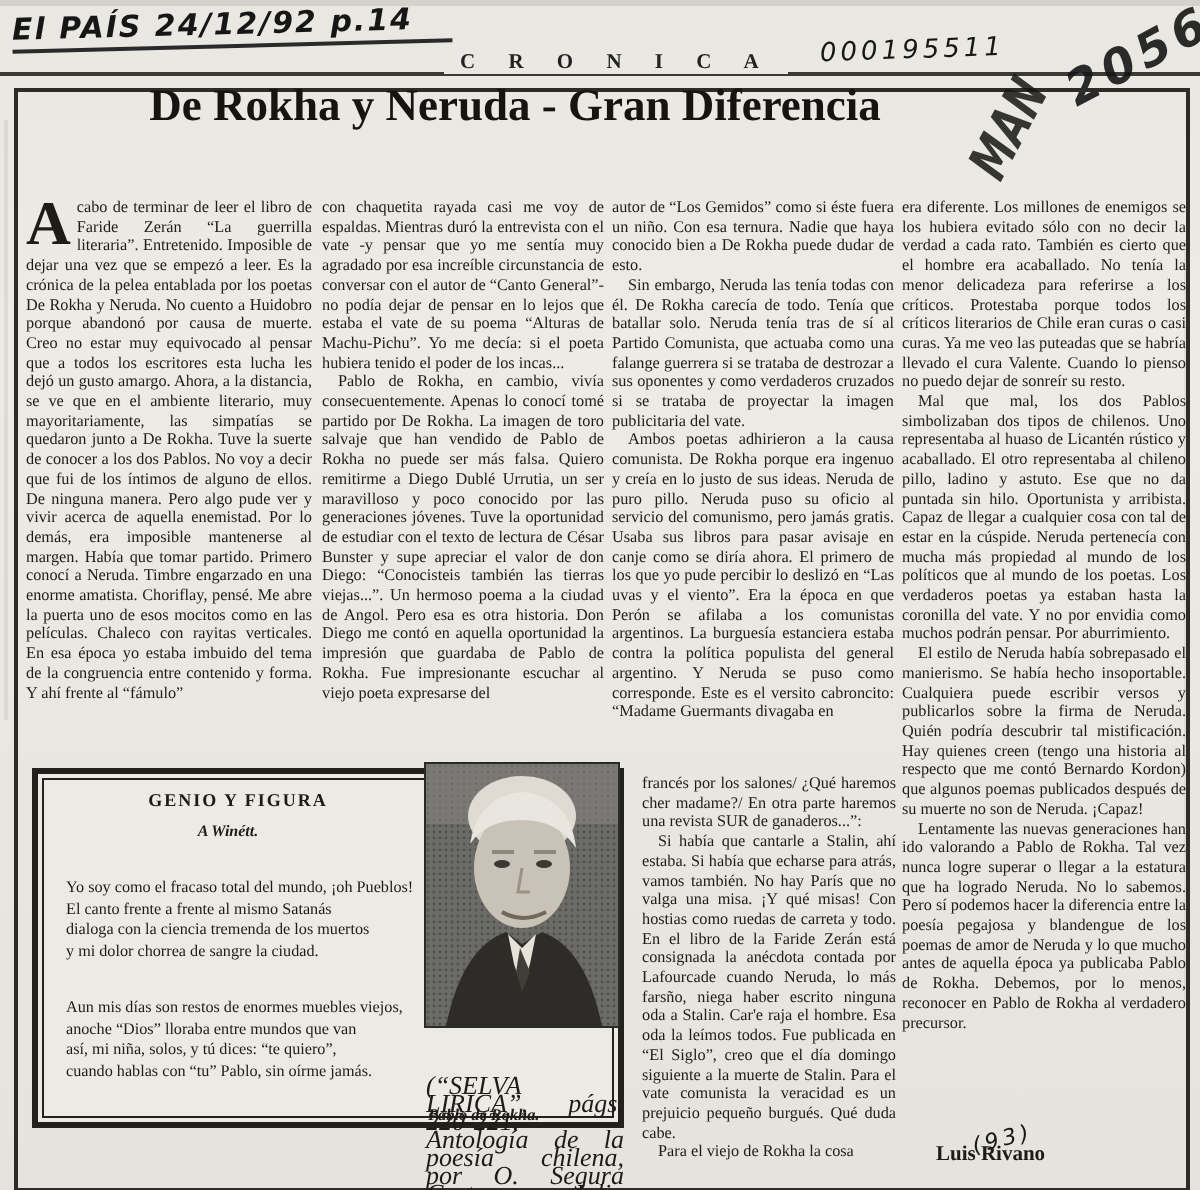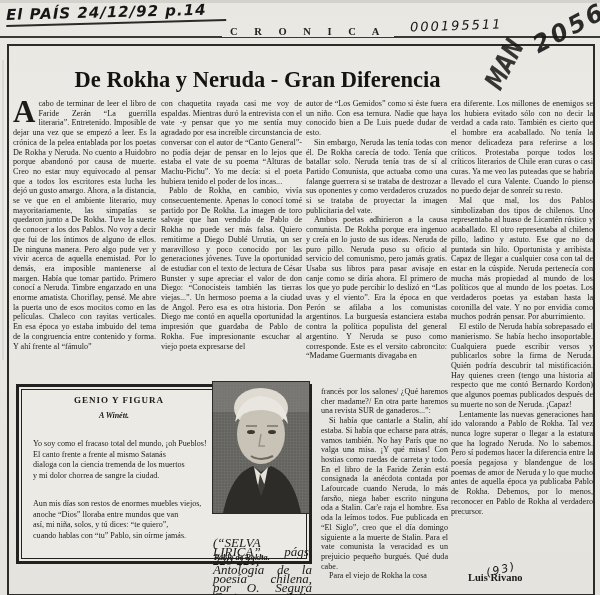--- a/index.html
+++ b/index.html
@@ -44,21 +44,21 @@
     transform:rotate(-28deg);
     letter-spacing:3px;opacity:.9;
   }
   
   .frame{
     position:absolute;left:7px;top:44px;width:584px;height:548px;
     border:2px solid #2c2b28;
     background:transparent;
   }
   .title{
-    position:absolute;left:10px;right:95px;top:67px;
+    position:absolute;left:10px;right:95px;top:40px;
     text-align:center;
     font-size:22.5px;font-weight:bold;margin:0;
     color:#151412;
   }
   .hw-man{
     position:absolute;left:478px;top:52px;
     font-size:20px;font-weight:bold;
     transform:rotate(-62deg) scaleY(1.35);
     opacity:.85;
   }
@@ -161,21 +161,21 @@
   <div class="col c1">
     <p class="cont"><span class="dropcap">A</span><span>cabo de terminar de leer el libro de Faride Zerán “La guerrilla literaria”. Entretenido. Imposible de dejar una vez que se empezó a leer. Es la crónica de la pelea entablada por los poetas De Rokha y Neruda. No cuento a Huidobro porque abandonó por causa de muerte. Creo no estar muy equivocado al pensar que a todos los escritores esta lucha les dejó un gusto amargo. Ahora, a la distancia, se ve que en el ambiente literario, muy mayoritariamente, las simpatías se quedaron junto a De Rokha. Tuve la suerte de conocer a los dos Pablos. No voy a decir que fui de los íntimos de alguno de ellos. De ninguna manera. Pero algo pude ver y vivir acerca de aquella enemistad. Por lo demás, era imposible mantenerse al margen. Había que tomar partido. Primero conocí a Neruda. Timbre engarzado en una enorme amatista. Choriflay, pensé. Me abre la puerta uno de esos mocitos como en las películas. Chaleco con rayitas verticales. En esa época yo estaba imbuido del tema de la congruencia entre contenido y forma. Y ahí frente al “fámulo”</span></p>
   </div>
 
   <div class="col c2">
     <p class="cont">con chaquetita rayada casi me voy de espaldas. Mientras duró la entrevista con el vate -y pensar que yo me sentía muy agradado por esa increíble circunstancia de conversar con el autor de “Canto General”- no podía dejar de pensar en lo lejos que estaba el vate de su poema “Alturas de Machu-Pichu”. Yo me decía: si el poeta hubiera tenido el poder de los incas...</p>
     <p>Pablo de Rokha, en cambio, vivía consecuentemente. Apenas lo conocí tomé partido por De Rokha. La imagen de toro salvaje que han vendido de Pablo de Rokha no puede ser más falsa. Quiero remitirme a Diego Dublé Urrutia, un ser maravilloso y poco conocido por las generaciones jóvenes. Tuve la oportunidad de estudiar con el texto de lectura de César Bunster y supe apreciar el valor de don Diego: “Conocisteis también las tierras viejas...”. Un hermoso poema a la ciudad de Angol. Pero esa es otra historia. Don Diego me contó en aquella oportunidad la impresión que guardaba de Pablo de Rokha. Fue impresionante escuchar al viejo poeta expresarse del</p>
   </div>
 
   <div class="col c3a">
-    <p class="cont">autor de “Los Gemidos” como si éste fuera un niño. Con esa ternura. Nadie que haya conocido bien a De Luis puede dudar de esto.</p>
+    <p class="cont">autor de “Los Gemidos” como si éste fuera un niño. Con esa ternura. Nadie que haya conocido bien a De Rokha puede dudar de esto.</p>
     <p>Sin embargo, Neruda las tenía todas con él. De Rokha carecía de todo. Tenía que batallar solo. Neruda tenía tras de sí al Partido Comunista, que actuaba como una falange guerrera si se trataba de destrozar a sus oponentes y como verdaderos cruzados si se trataba de proyectar la imagen publicitaria del vate.</p>
     <p>Ambos poetas adhirieron a la causa comunista. De Rokha porque era ingenuo y creía en lo justo de sus ideas. Neruda de puro pillo. Neruda puso su oficio al servicio del comunismo, pero jamás gratis. Usaba sus libros para pasar avisaje en canje como se diría ahora. El primero de los que yo pude percibir lo deslizó en “Las uvas y el viento”. Era la época en que Perón se afilaba a los comunistas argentinos. La burguesía estanciera estaba contra la política populista del general argentino. Y Neruda se puso como corresponde. Este es el versito cabroncito: “Madame Guermants divagaba en</p>
   </div>
 
   <div class="col c3b">
     <p class="cont">francés por los salones/ ¿Qué haremos cher madame?/ En otra parte haremos una revista SUR de ganaderos...”:</p>
     <p>Si había que cantarle a Stalin, ahí estaba. Si había que echarse para atrás, vamos también. No hay París que no valga una misa. ¡Y qué misas! Con hostias como ruedas de carreta y todo. En el libro de la Faride Zerán está consignada la anécdota contada por Lafourcade cuando Neruda, lo más farsño, niega haber escrito ninguna oda a Stalin. Car'e raja el hombre. Esa oda la leímos todos. Fue publicada en “El Siglo”, creo que el día domingo siguiente a la muerte de Stalin. Para el vate comunista la veracidad es un prejuicio pequeño burgués. Qué duda cabe.</p>
     <p>Para el viejo de Rokha la cosa</p>
   </div>
 

